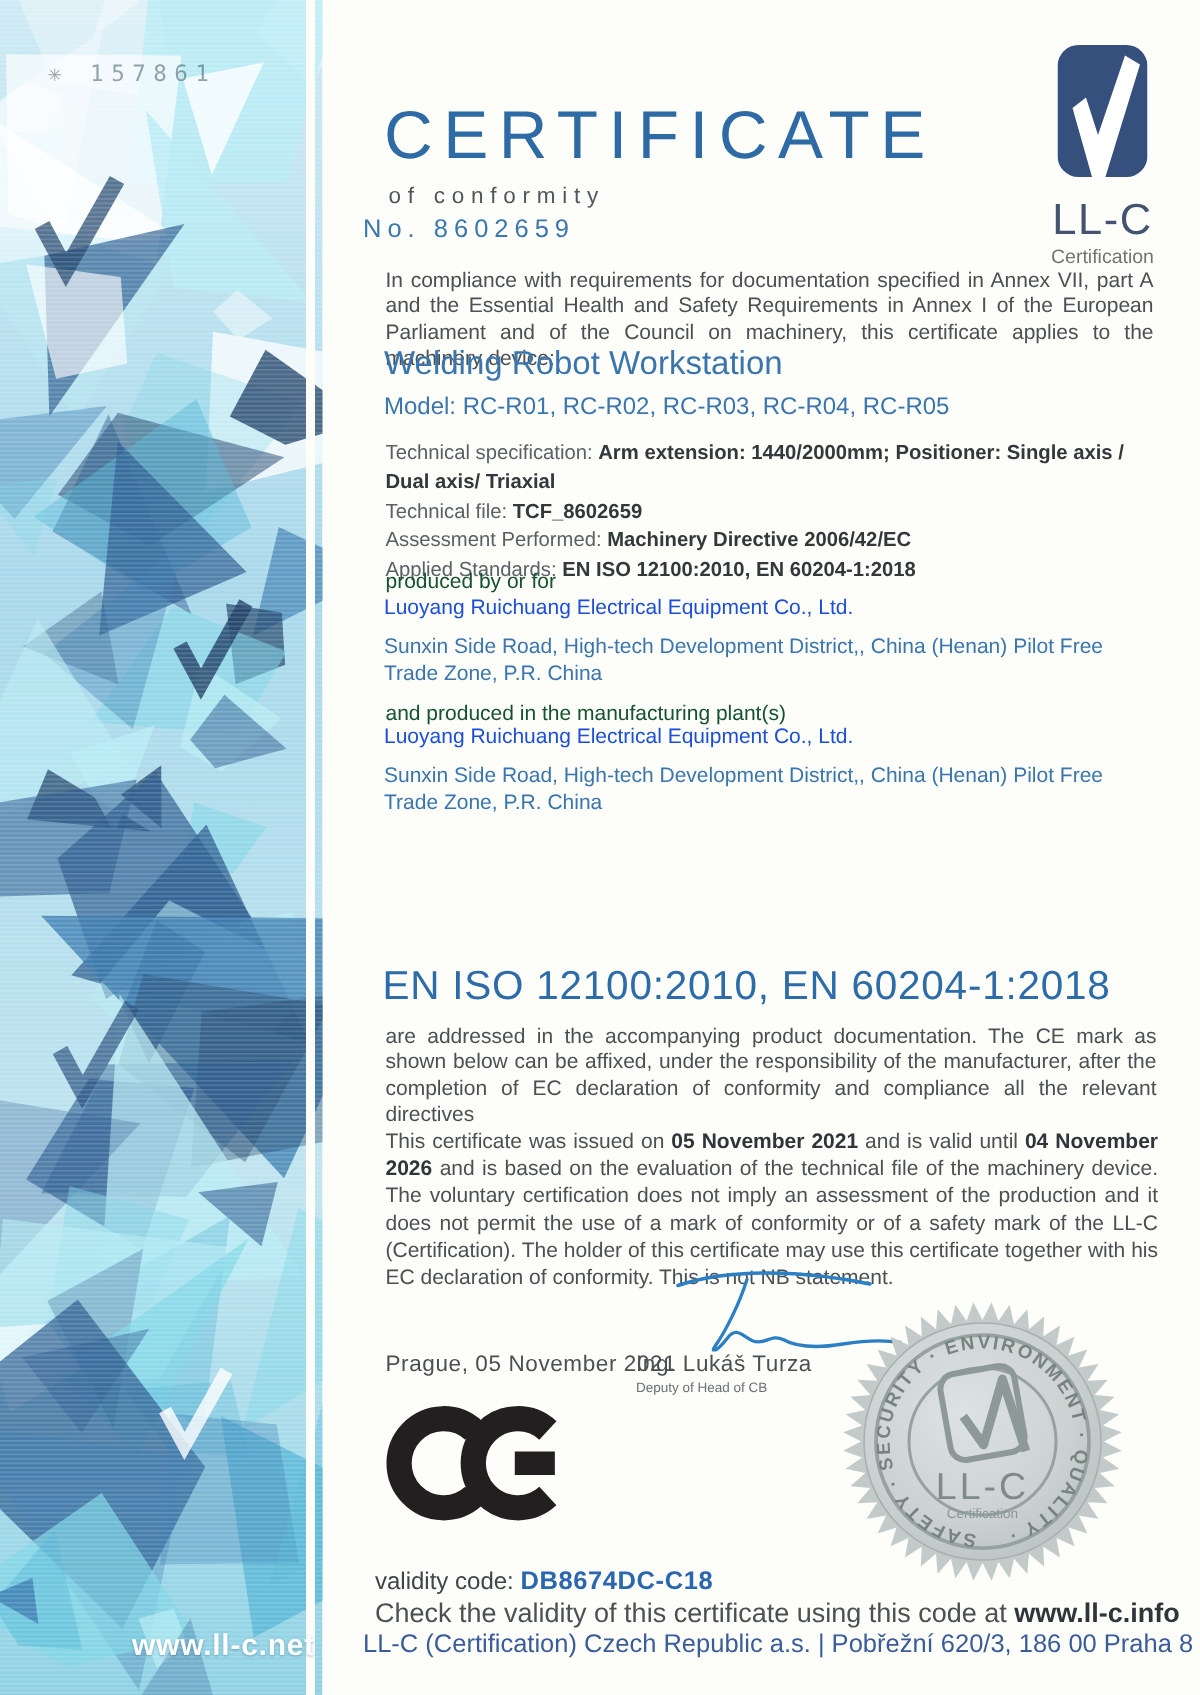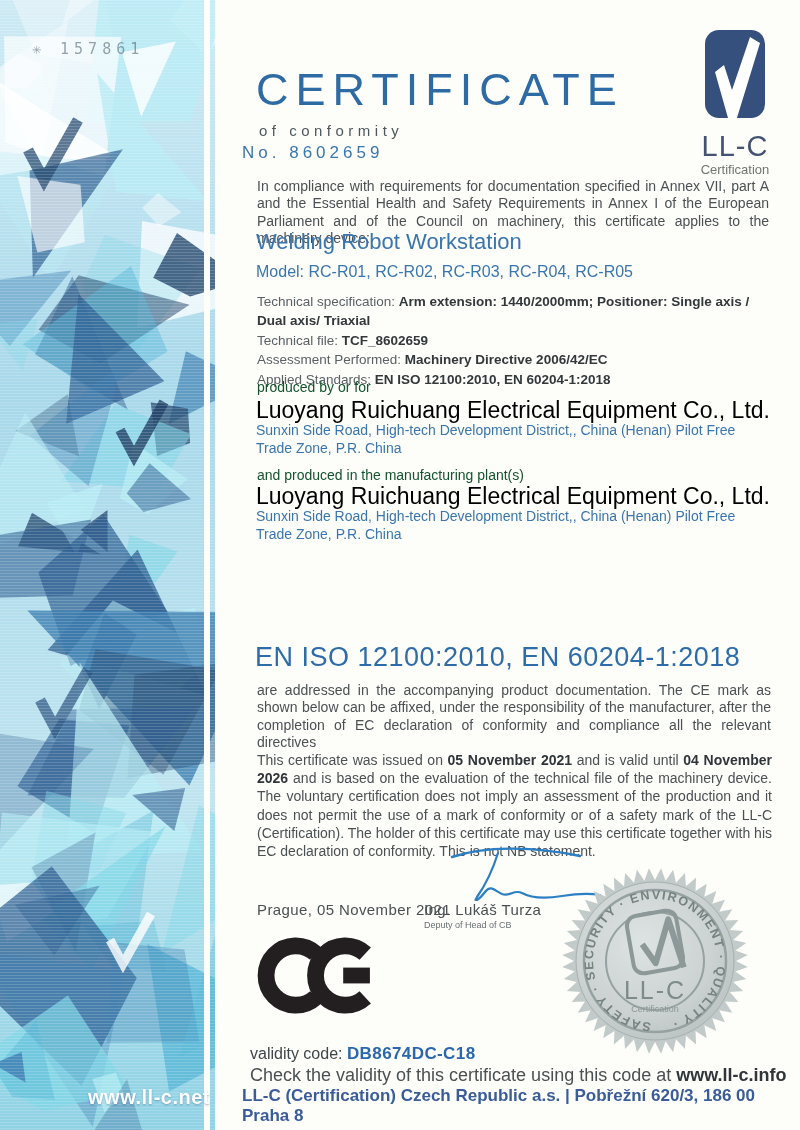--- a/index.html
+++ b/index.html
@@ -22,21 +22,21 @@
   #logo .llc{font-size:29px;color:#445371;letter-spacing:1px;margin-top:2px;}
   #logo .certn{font-size:13px;color:#70766f;margin-top:-1px;}
   
   .blk{position:absolute;line-height:1.24;}
   #intro{left:257px;top:178px;width:512px;font-size:14px;text-align:justify;}
   #device-name{left:256px;top:228px;font-size:22px;color:#3a76ad;}
   #device-model{left:256px;top:262px;font-size:16px;color:#3a76ad;}
   #specs{left:257px;top:292px;width:512px;font-size:13.5px;line-height:1.44;color:#5a6165;}
   #specs b{color:#33383b;}
   .lead{font-size:14px;color:#14532d;}
-  .company{font-size:23px;color:#000000;}
+  .company{font-size:14px;color:#1d4ed8;}
   .addr{font-size:14px;color:#3a76ad;width:512px;line-height:1.3;}
   #lead1{left:257px;top:379px;}
   #company1{left:256px;top:396px;}
   #addr1{left:256px;top:421px;}
   #lead2{left:257px;top:467px;}
   #company2{left:256px;top:482px;}
   #addr2{left:256px;top:507px;}
   #attest-intro{left:257px;top:611px;width:512px;font-size:14px;}
   #standards-big{left:255px;top:641px;font-size:27px;color:#2d6ca8;letter-spacing:.5px;}
   #attest-outro{left:257px;top:682px;width:514px;font-size:14px;text-align:justify;}
@@ -48,21 +48,21 @@
   #signer{position:absolute;left:424px;top:901px;font-size:15px;letter-spacing:.4px;}
   #signer-role{position:absolute;left:424px;top:920px;font-size:9px;color:#6a7073;}
   
   #ce-svg{position:absolute;left:252px;top:930px;}
   #seal-svg{position:absolute;left:560px;top:866px;}
   
   #validity{position:absolute;left:250px;top:1044px;font-size:16px;color:#3f464a;}
   #validity b{font-size:17px;color:#2a67ae;letter-spacing:.4px;}
   #validity-note{position:absolute;left:250px;top:1065px;font-size:18px;color:#4b5053;}
   #validity-note b{color:#2f3539;}
-  #footer{position:absolute;left:242px;top:1086px;font-size:17px;color:#3a5c99;font-weight:bold;}
+  #footer{position:absolute;left:242px;top:1086px;font-size:17px;color:#3a5c99;}
   .sealring{font-size:12.5px;letter-spacing:1.6px;fill:#76837f;font-weight:bold;}
 </style>
 </head>
 <body>
 
 <div id="page">
 
   <div id="strip">
     <svg id="crystal-svg" width="215" height="1130" xmlns="http://www.w3.org/2000/svg">
       <defs>

